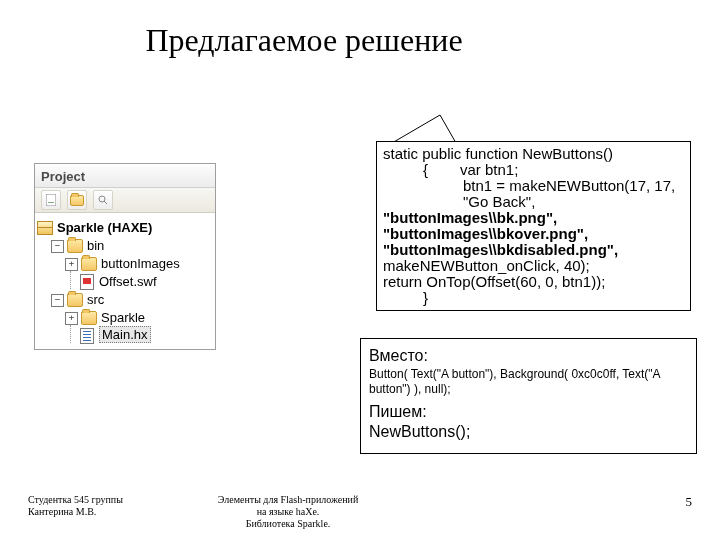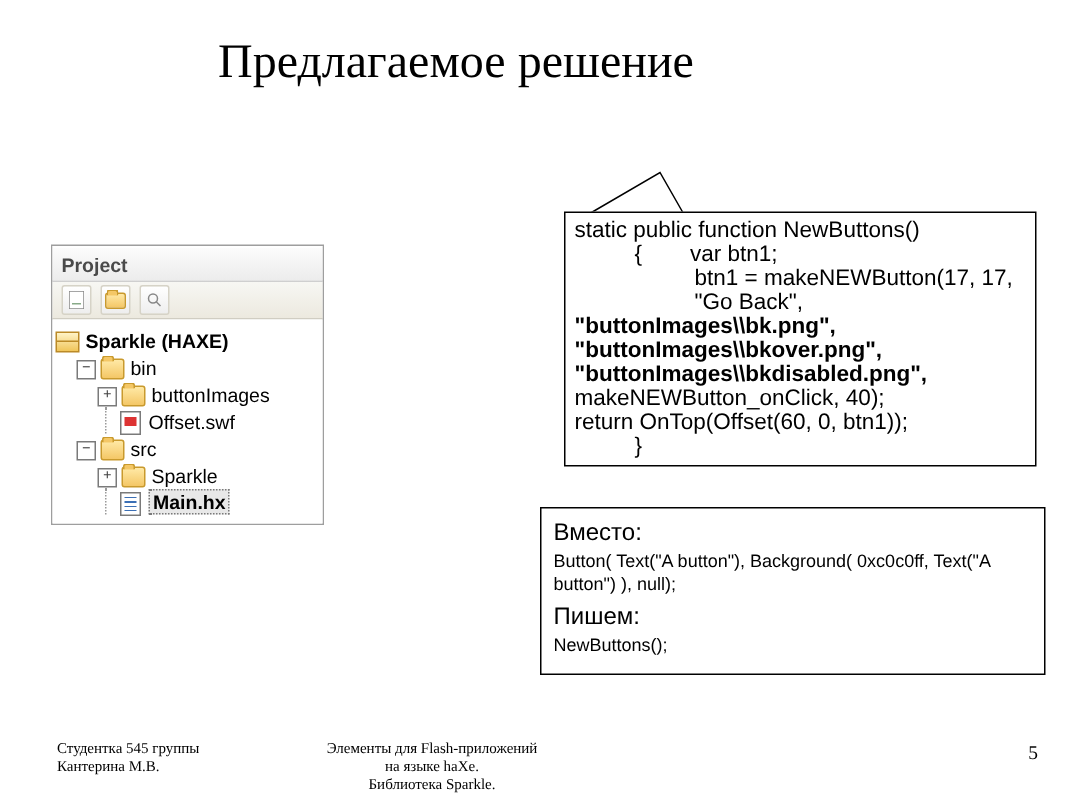--- a/index.html
+++ b/index.html
@@ -100,21 +100,20 @@
   .ic-box::after{content:"";position:absolute;left:0;right:0;top:5px;border-top:1px solid #bb8a27;}
   .ic-doc { width:12px; height:14px; background:#fff; border:1px solid #7a7a7a; position:relative;}
   .ic-doc.red::after{content:"";position:absolute;left:2px;right:2px;top:3px;height:6px;background:#d33;}
   .ic-doc.blue::after{content:"";position:absolute;left:2px;right:2px;top:2px;bottom:2px;background:repeating-linear-gradient(#3b6fb5,#3b6fb5 1px,#fff 1px,#fff 3px);}
   .label { }
   .bold { font-weight: bold; }
   .sel {
     background: #e8e8e8;
     border: 1px dotted #7a7a7a;
     padding: 0 2px;
-    font-weight: bold;
   }
   .ind1 { margin-left: 14px; }
   .ind2 { margin-left: 28px; }
 
   
   .codebox {
     position: absolute;
     left: 376px;
     top: 141px;
     width: 301px;
@@ -147,21 +146,20 @@
   }
   .instead .h { font-family: Liberation Sans, sans-serif; font-size: 16px; margin-bottom: 2px;}
   .instead .c { font-family: Arial, sans-serif; font-size: 12px; line-height: 15px; margin-bottom: 6px;}
 
   
   .footer-left {
     position: absolute;
     left: 28px; top: 494px;
     font-size: 10px; color:#000;
     line-height: 12px;
-    margin-left: 10px;
   }
   .footer-center {
     position: absolute;
     left: 0; width: 576px; top: 494px;
     text-align: center;
     font-size: 10px;
     line-height: 12px;
   }
   .slidenum {
     position: absolute;
@@ -258,21 +256,21 @@
   <div class="b"><span>"buttonImages\\bkdisabled.png",</span></div>
   <div><span>makeNEWButton_onClick, 40);</span></div>
   <div><span>return OnTop(Offset(60, 0, btn1));</span></div>
   <div style="padding-left:40px;"><span>}</span></div>
 </div>
 
 <div class="instead">
   <div class="h">Вместо:</div>
   <div class="c">Button( Text("A button"), Background( 0xc0c0ff, Text("A button") ), null);</div>
   <div class="h">Пишем:</div>
-  <div class="h" style="font-size:12px;">NewButtons();</div>
+  <div class="h" style="font-size:16px;">NewButtons();</div>
 </div>
 
 <div class="footer-left">
   <div>Студентка 545 группы</div>
   <div>Кантерина М.В.</div>
 </div>
 <div class="footer-center">
   <div>Элементы для Flash-приложений</div>
   <div>на языке haXe.</div>
   <div>Библиотека Sparkle.</div>

